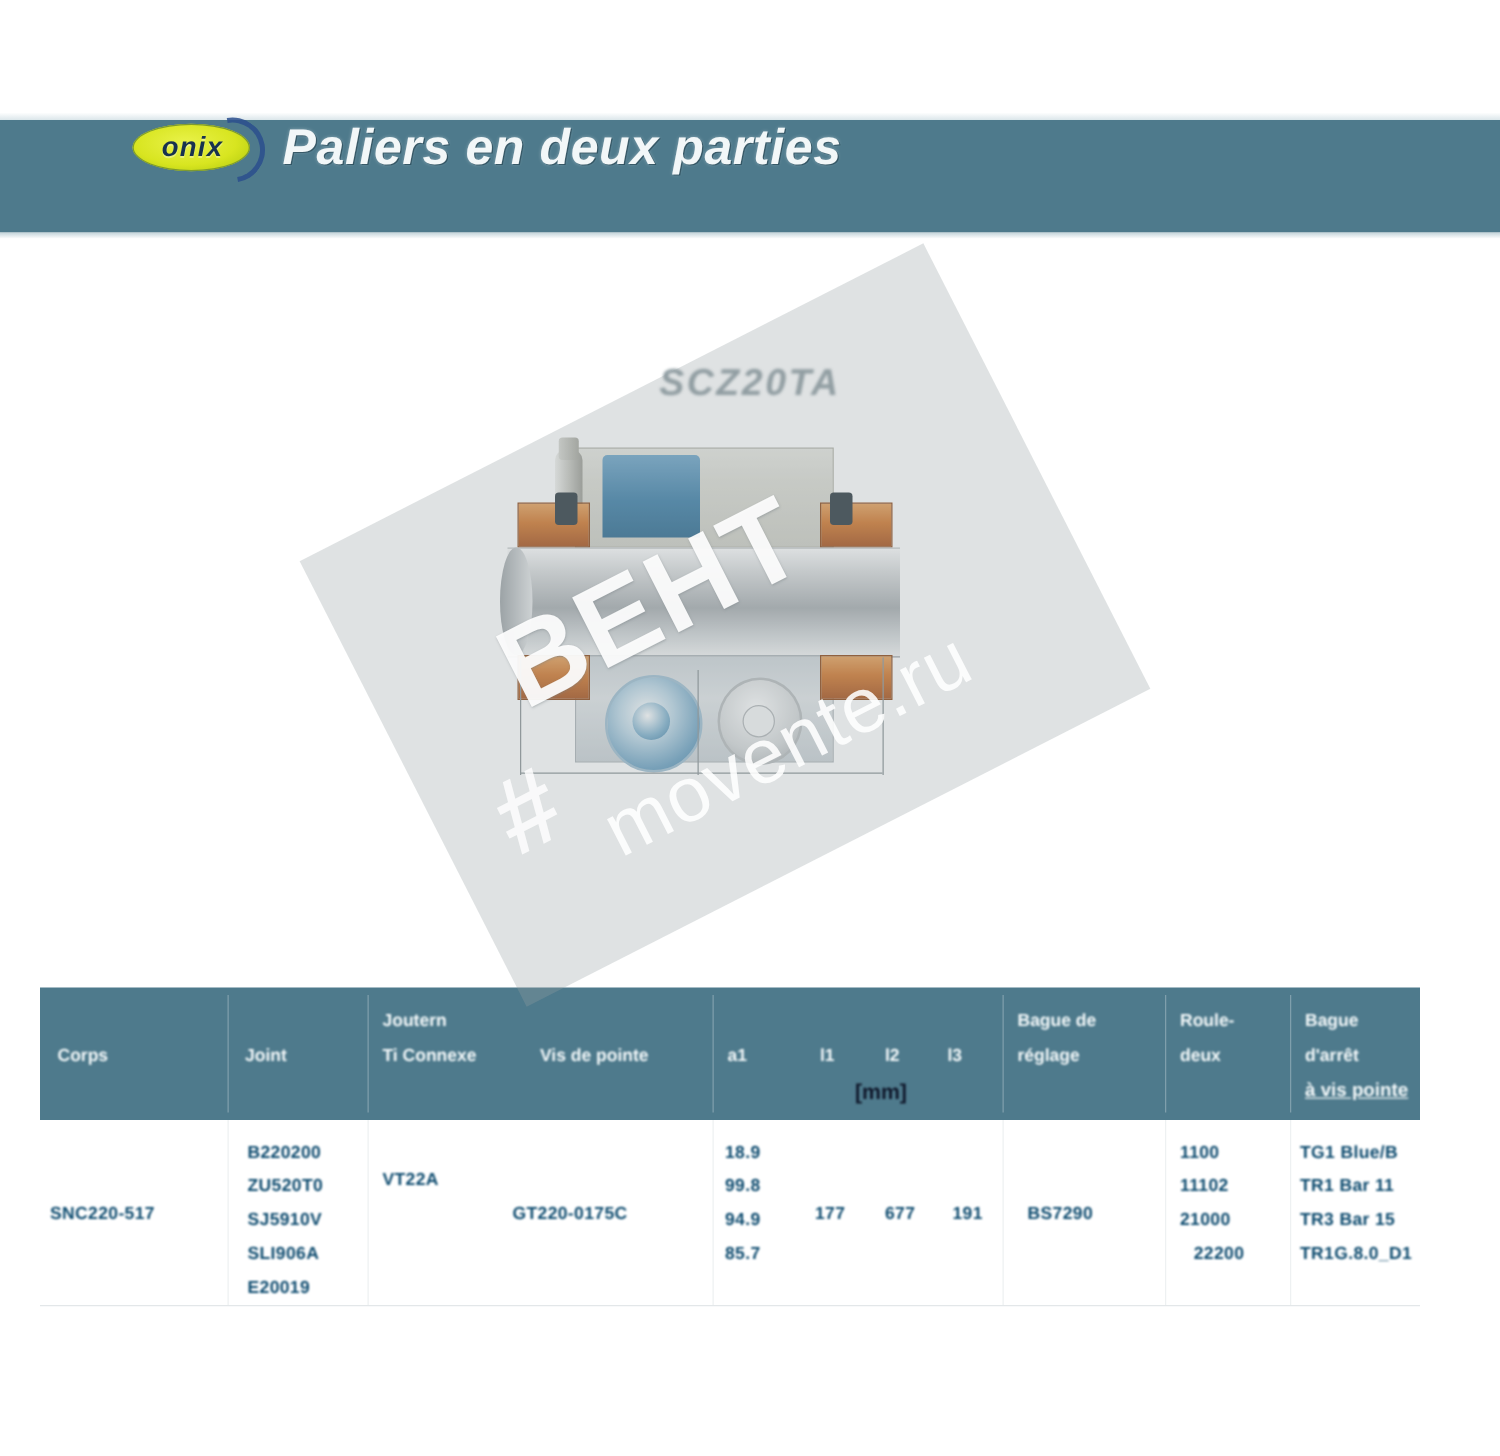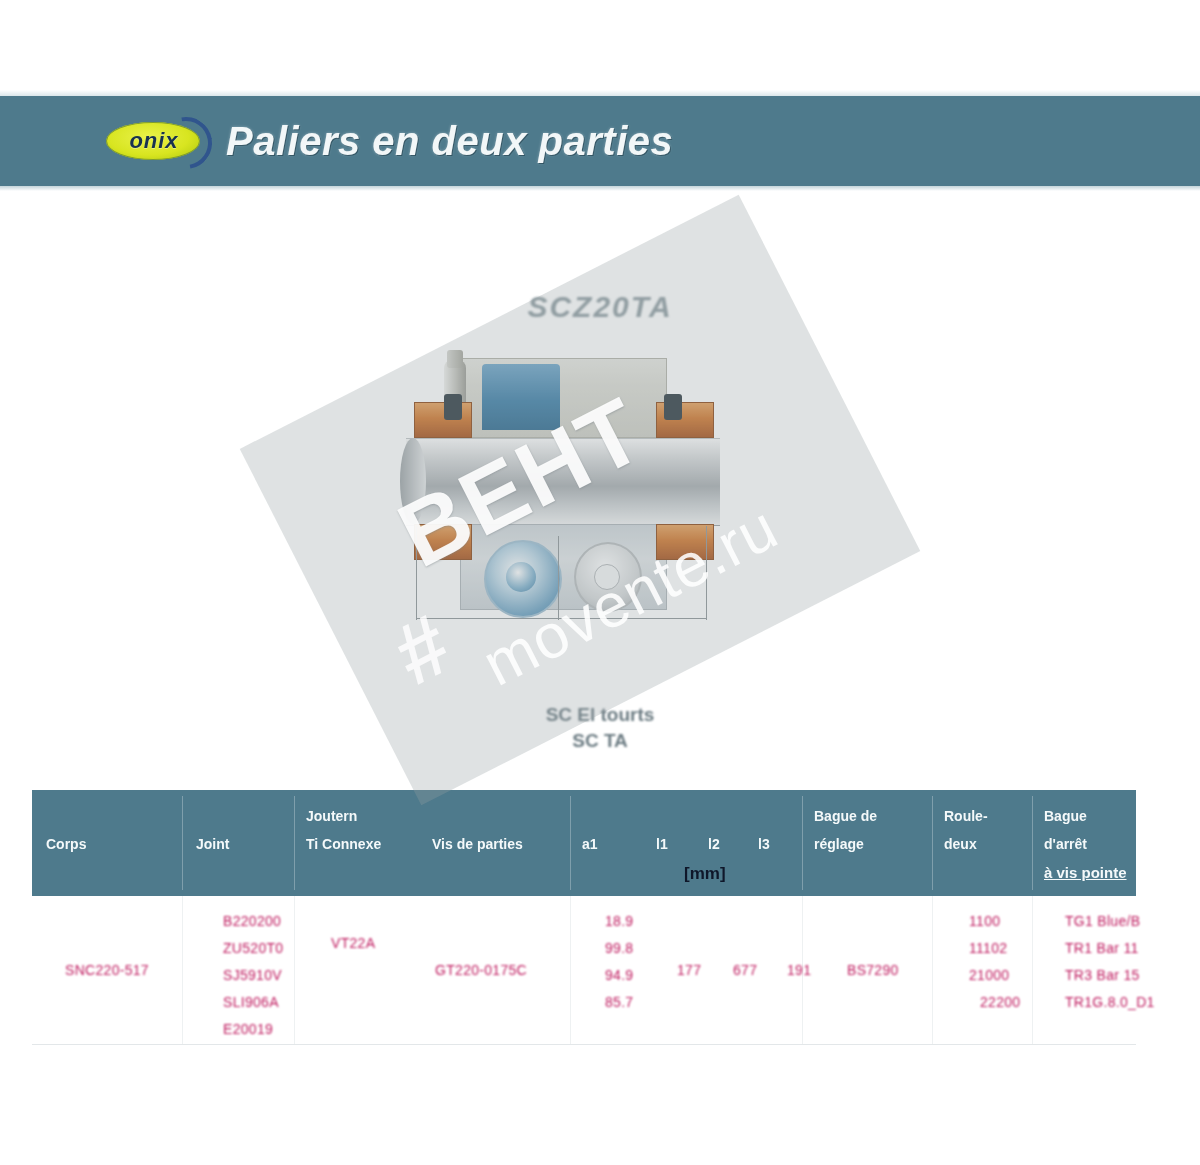--- a/index.html
+++ b/index.html
@@ -12,21 +12,21 @@
   
   .header-band{position:absolute;left:0;top:96px;width:1200px;height:90px;
       background:linear-gradient(180deg,#5b8496 0%,#4e7a8c 40%,#49738５ 100%);
       background:#4e7a8c;
       box-shadow:0 2px 3px rgba(0,0,0,.10);}
   .header-band:before{content:"";position:absolute;left:0;top:-6px;width:100%;height:6px;
       background:linear-gradient(180deg,#ffffff,#dbe6ea);}
   .header-band:after{content:"";position:absolute;left:0;bottom:-5px;width:100%;height:5px;
       background:linear-gradient(180deg,#c3d4da,#ffffff);}
 
-  .header-inner{position:absolute;left:104px;top:0;height:90px;display:flex;align-items:center;gap:22px;}
+  .header-inner{position:absolute;left:104px;top:0;height:90px;display:flex;gap:22px;}
 
   
   .logo{position:relative;width:100px;height:44px;display:flex;align-items:center;justify-content:center;}
   .logo-ellipse{position:absolute;left:2px;top:3px;width:94px;height:38px;border-radius:50%;
       background:radial-gradient(ellipse at 45% 40%,#e9f24a 0%,#d8e520 55%,#a9c40c 100%);
       box-shadow:0 0 0 1px #7d9a30 inset;}
   .logo-swoosh{position:absolute;left:56px;top:-2px;width:44px;height:44px;
       border:4px solid #2b4f8e;border-radius:50%;border-left-color:transparent;
       border-bottom-color:transparent;transform:rotate(35deg);opacity:.85;}
   .logo-text{position:relative;z-index:3;font-weight:bold;font-style:italic;font-size:22px;
@@ -107,22 +107,22 @@
   .tbl-head{position:relative;width:1104px;height:106px;background:#4e7a8c;
       color:#ffffff;}
   .tbl-head .hcell{position:absolute;font-weight:bold;font-size:14px;line-height:1.25;
       filter:blur(.75px);color:#f4f9fa;}
   .tbl-head .hsep{position:absolute;top:6px;width:1px;height:94px;background:rgba(255,255,255,.28);}
   .unit{position:absolute;font-weight:bold;font-size:17px;color:#0f172a;filter:blur(.75px);}
 
   .tbl-body{position:relative;width:1104px;height:148px;background:#ffffff;
       border-bottom:1px solid #e3e7e9;}
   .tbl-body .sep{position:absolute;top:0;width:1px;height:148px;background:#eef1f2;}
-  .cell{position:absolute;font-size:14px;font-weight:normal;color:#be185d;
-      filter:blur(.85px);letter-spacing:.3px;white-space:nowrap;margin-left:25px;}
+  .cell{position:absolute;font-size:14px;font-weight:bold;color:#0c4a6e;
+      filter:blur(.85px);letter-spacing:.3px;white-space:nowrap;}
   .cell.stack{line-height:27px;}
 
   
   .wm{position:absolute;left:0;top:0;width:1200px;height:1165px;pointer-events:none;}
   .wm-band{position:absolute;left:300px;top:300px;width:560px;height:400px;
       background:rgba(150,158,163,.30);
       transform:rotate(-27deg);transform-origin:center;}
   .wm-text{position:absolute;left:392px;top:430px;transform:rotate(-27deg);
       font-size:92px;font-weight:bold;color:rgba(255,255,255,.92);
       letter-spacing:2px;text-shadow:0 1px 2px rgba(120,128,133,.45);}
@@ -173,42 +173,38 @@
       <div class="bearing-core"></div>
       <div class="ring"></div>
       <div class="ring-hole"></div>
 
       <div class="dim-line dim-h" style="left:18px;top:268px;width:290px;"></div>
       <div class="dim-line dim-v" style="left:18px;top:176px;height:94px;"></div>
       <div class="dim-line dim-v" style="left:308px;top:176px;height:94px;"></div>
       <div class="dim-line dim-v" style="left:160px;top:186px;height:84px;"></div>
     </div>
 
-    <div class="fig-caption">
-      <div>SC El tourts</div>
-      <div>SC TA</div>
-    </div>
   </div>
 
   <div class="table-wrap">
 
     <div class="tbl-head">
       <div class="hsep" style="left:150px;"></div>
       <div class="hsep" style="left:262px;"></div>
       <div class="hsep" style="left:538px;"></div>
       <div class="hsep" style="left:770px;"></div>
       <div class="hsep" style="left:900px;"></div>
       <div class="hsep" style="left:1000px;"></div>
 
       <div class="hcell" style="left:14px;top:46px;">Corps</div>
       <div class="hcell" style="left:164px;top:46px;">Joint</div>
 
       <div class="hcell" style="left:274px;top:18px;">Joutern</div>
       <div class="hcell" style="left:274px;top:46px;">Ti Connexe</div>
-      <div class="hcell" style="left:400px;top:46px;">Vis de parties</div>
+      <div class="hcell" style="left:400px;top:46px;">Vis de pointe</div>
 
       <div class="hcell" style="left:550px;top:46px;">a1</div>
       <div class="hcell" style="left:624px;top:46px;">l1</div>
       <div class="hcell" style="left:676px;top:46px;">l2</div>
       <div class="hcell" style="left:726px;top:46px;">l3</div>
       <div class="unit" style="left:652px;top:74px;">[mm]</div>
 
       <div class="hcell" style="left:782px;top:18px;">Bague de</div>
       <div class="hcell" style="left:782px;top:46px;">réglage</div>
 

